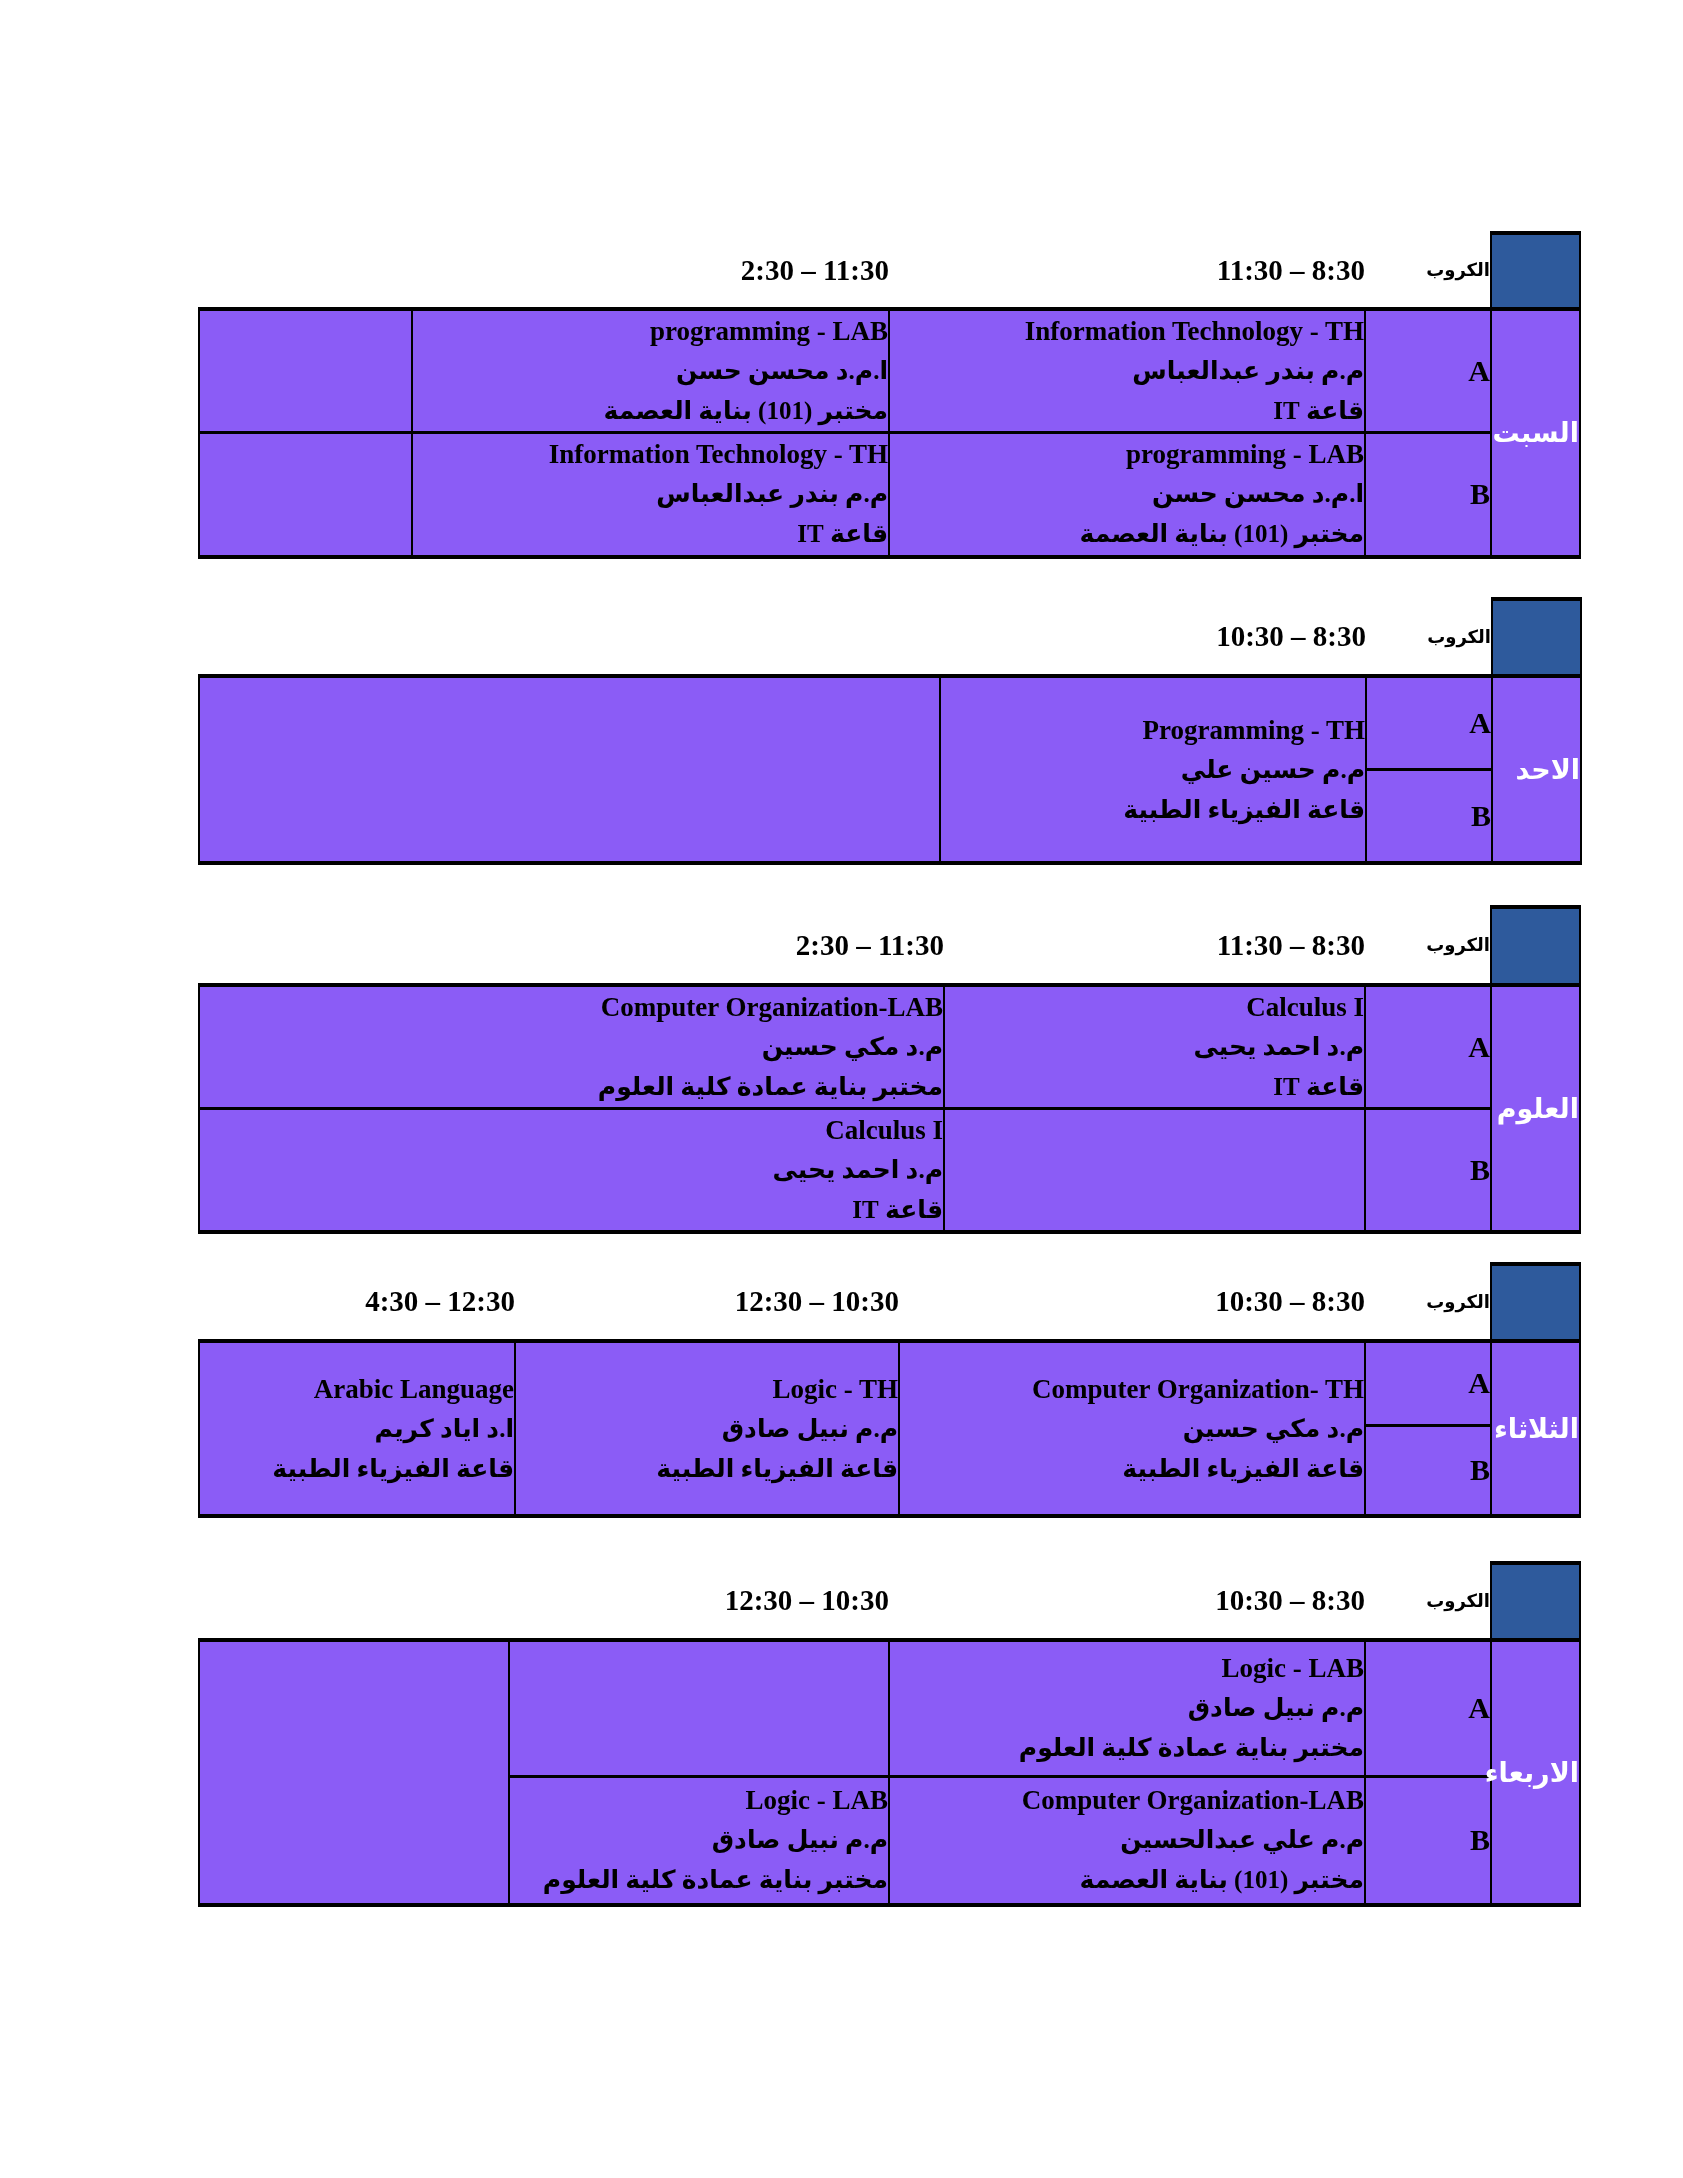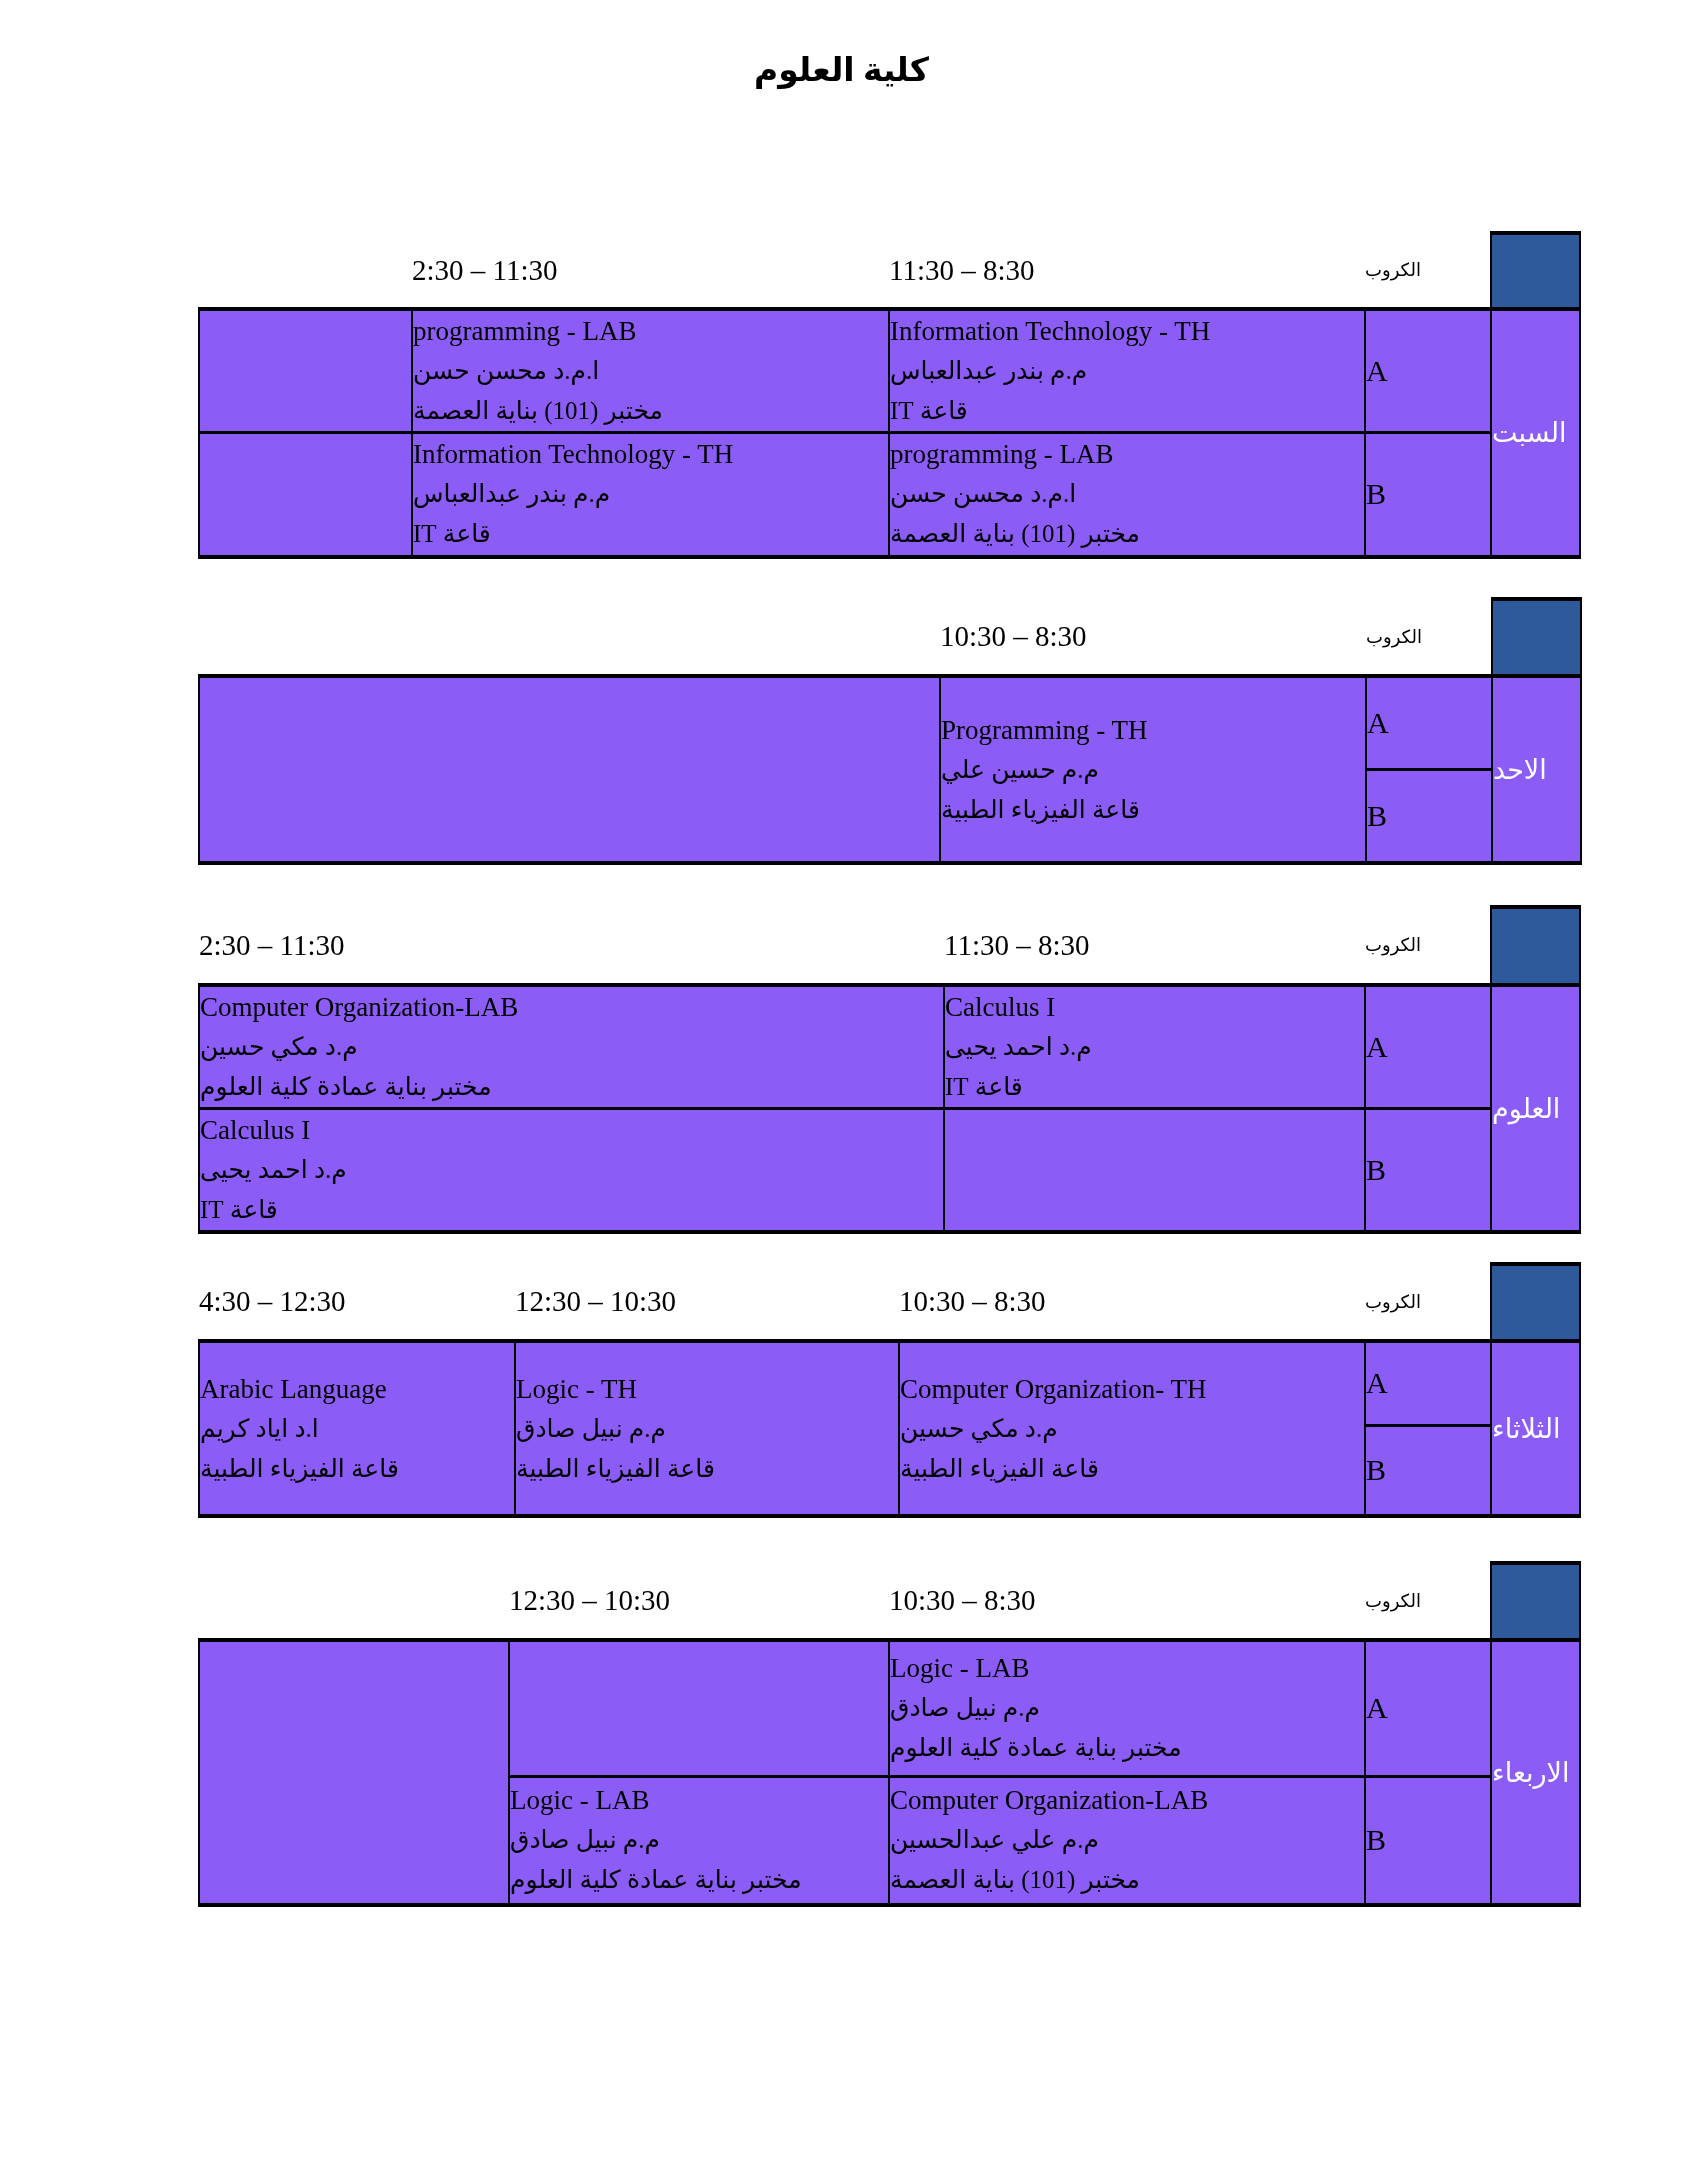--- a/index.html
+++ b/index.html
@@ -6,21 +6,21 @@
   body { background:#ffffff; font-family:"Liberation Serif","DejaVu Sans",serif; }
   .page { position:relative; width:1683px; height:2178px; background:#ffffff; overflow:hidden; }
 
   .page-title   { position:absolute; top:50px;  left:0; width:100%; text-align:center;
                   font-size:33px; font-weight:700; direction:rtl; }
   .page-subtitle{ position:absolute; top:120px; left:0; width:100%; text-align:center;
                   font-size:28px; font-weight:700; direction:rtl; }
 
   table.sched { position:absolute; left:198px; border-collapse:collapse; table-layout:fixed;
                 direction:rtl; width:1381px; border-bottom:4px solid #000; }
-  .sched td { padding:0; text-align:left; vertical-align:middle; font-weight:400; color:#000; }
+  .sched td { padding:0; text-align:right; vertical-align:middle; font-weight:700; color:#000; }
 
   
   .sched td.th-time, .sched td.th-group { border:none; background:transparent; }
   .sched td.th-time span { font-size:29px; white-space:nowrap; }
   .sched td.th-group { font-size:18px; }
 
   
   .sched td.cell, .sched td.grp { background:#8b5cf6; border:2px solid #000; }
   .sched td.grp { font-size:30px; }
   .sched tr.first-body td { border-top:4px solid #000; }
@@ -31,21 +31,20 @@
   .sched td.day    { background:#8b5cf6; border:2px solid #000; color:#ffffff; font-size:27px; }
 
   .l1 { font-size:27px; line-height:40px; }
   .l2 { font-size:25px; line-height:40px; }
 </style>
 </head>
 <body>
 
 <div class="page" dir="rtl">
 
-  <div class="page-title">كلية العلوم</div>
 
   <table class="sched" style="top:231px;">
     <colgroup>
         <col style="width:89px">
         <col style="width:126px">
         <col style="width:476px">
         <col style="width:477px">
         <col style="width:213px">
       </colgroup>
     <tbody>

